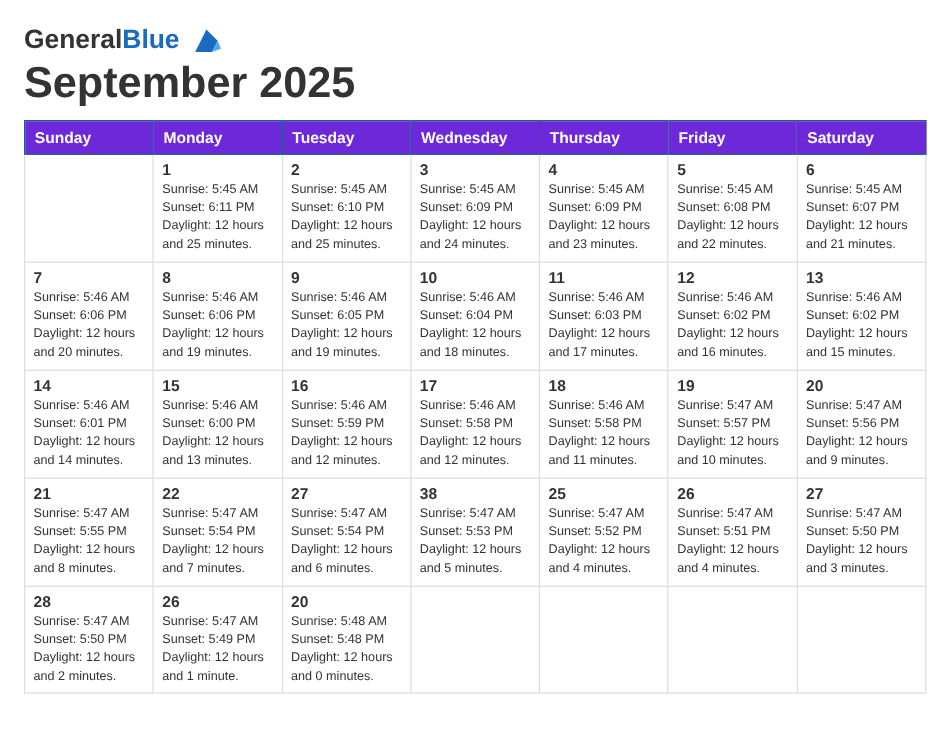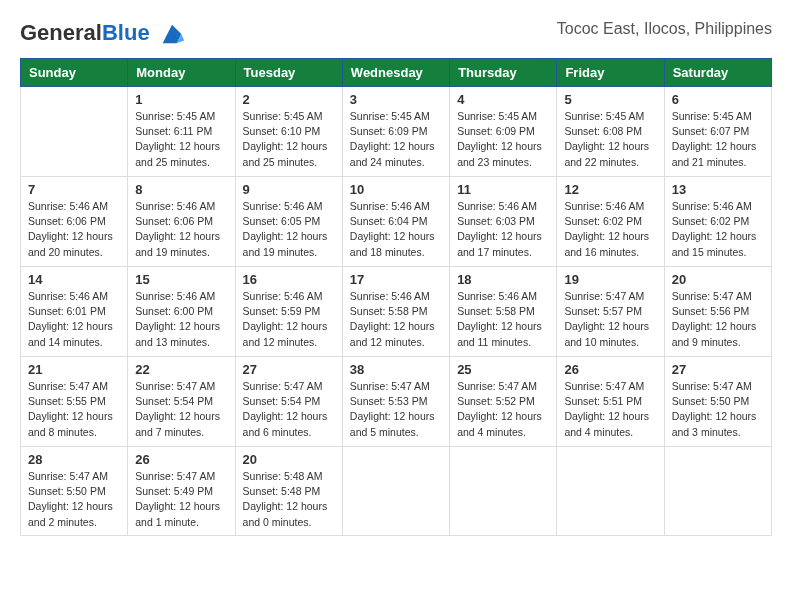--- a/index.html
+++ b/index.html
@@ -8,20 +8,21 @@
       background: #fff;
       width: 792px;
       min-height: 612px;
       padding: 20px;
     }
     .header-area {
       display: flex;
       justify-content: space-between;
       align-items: flex-start;
       margin-bottom: 10px;
+      flex-direction: column;
     }
     .logo {
       display: flex;
       align-items: center;
     }
     .logo-text {
       font-size: 22px;
       font-weight: bold;
       line-height: 1.1;
     }
@@ -43,21 +44,21 @@
     .location-title {
       font-size: 16px;
       color: #555;
     }
     .calendar {
       width: 100%;
       border-collapse: collapse;
       border: 1px solid #ccc;
     }
     .calendar th {
-      background-color: #15803d;
+      background-color: #6d28d9;
       color: #fff;
       text-align: left;
       padding: 6px 8px;
       font-size: 13px;
       border: 1px solid #1e5a9a;
     }
     .calendar td {
       vertical-align: top;
       padding: 5px 7px;
       border: 1px solid #ddd;
@@ -95,21 +96,21 @@
       <div class="logo-text">
         <span class="logo-general">General</span><span class="logo-blue">Blue</span>
         <svg class="logo-icon" viewBox="0 0 30 30" xmlns="http://www.w3.org/2000/svg" style="display:inline-block;vertical-align:middle;">
           <polygon points="5,25 15,5 25,15 20,25" fill="#1a6bbf"></polygon>
           <polygon points="20,25 25,15 28,22" fill="#4da6ff"></polygon>
         </svg>
       </div>
     </div>
   </div>
   <div class="title-area">
-    <div class="location-title">Tococ East, Ilocos, Philippines</div>
+    <div class="month-title">September 2025</div>
   </div>
 </div>
 
 <table class="calendar">
   <thead>
     <tr>
     <th>Sunday</th>
         <th>Monday</th>
         <th>Tuesday</th>
         <th>Wednesday</th>

